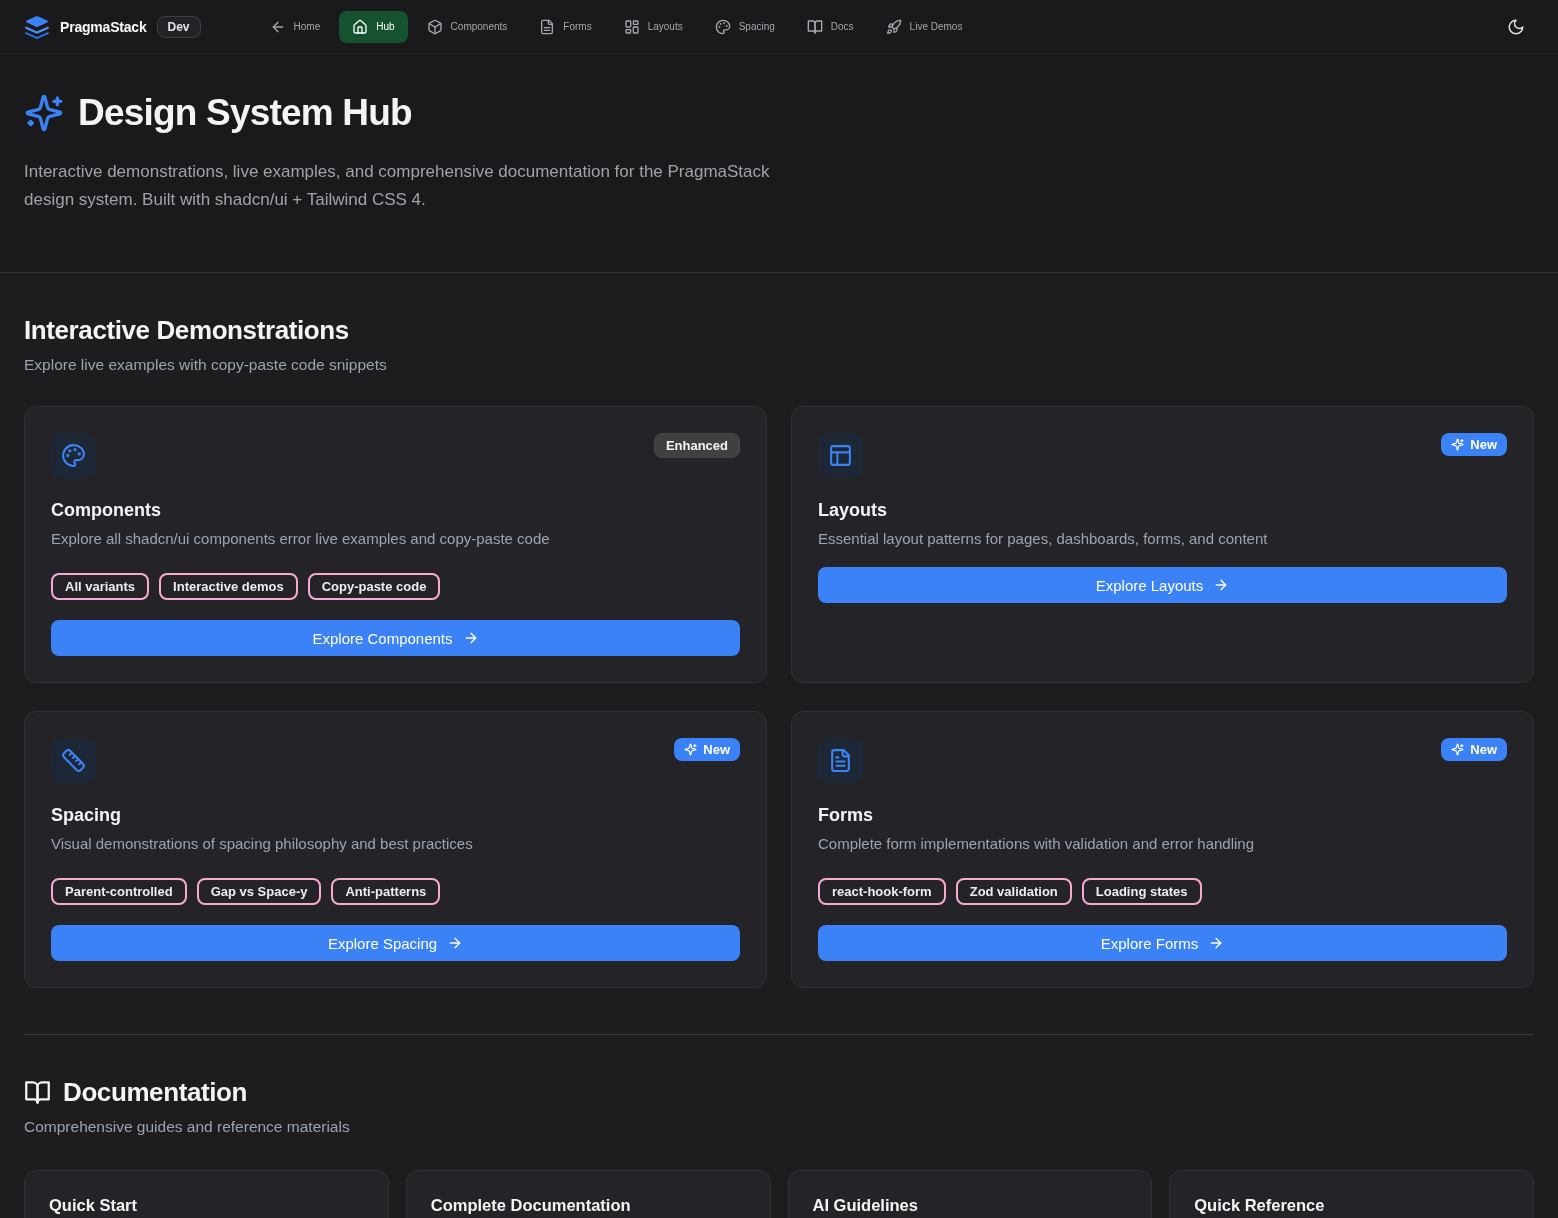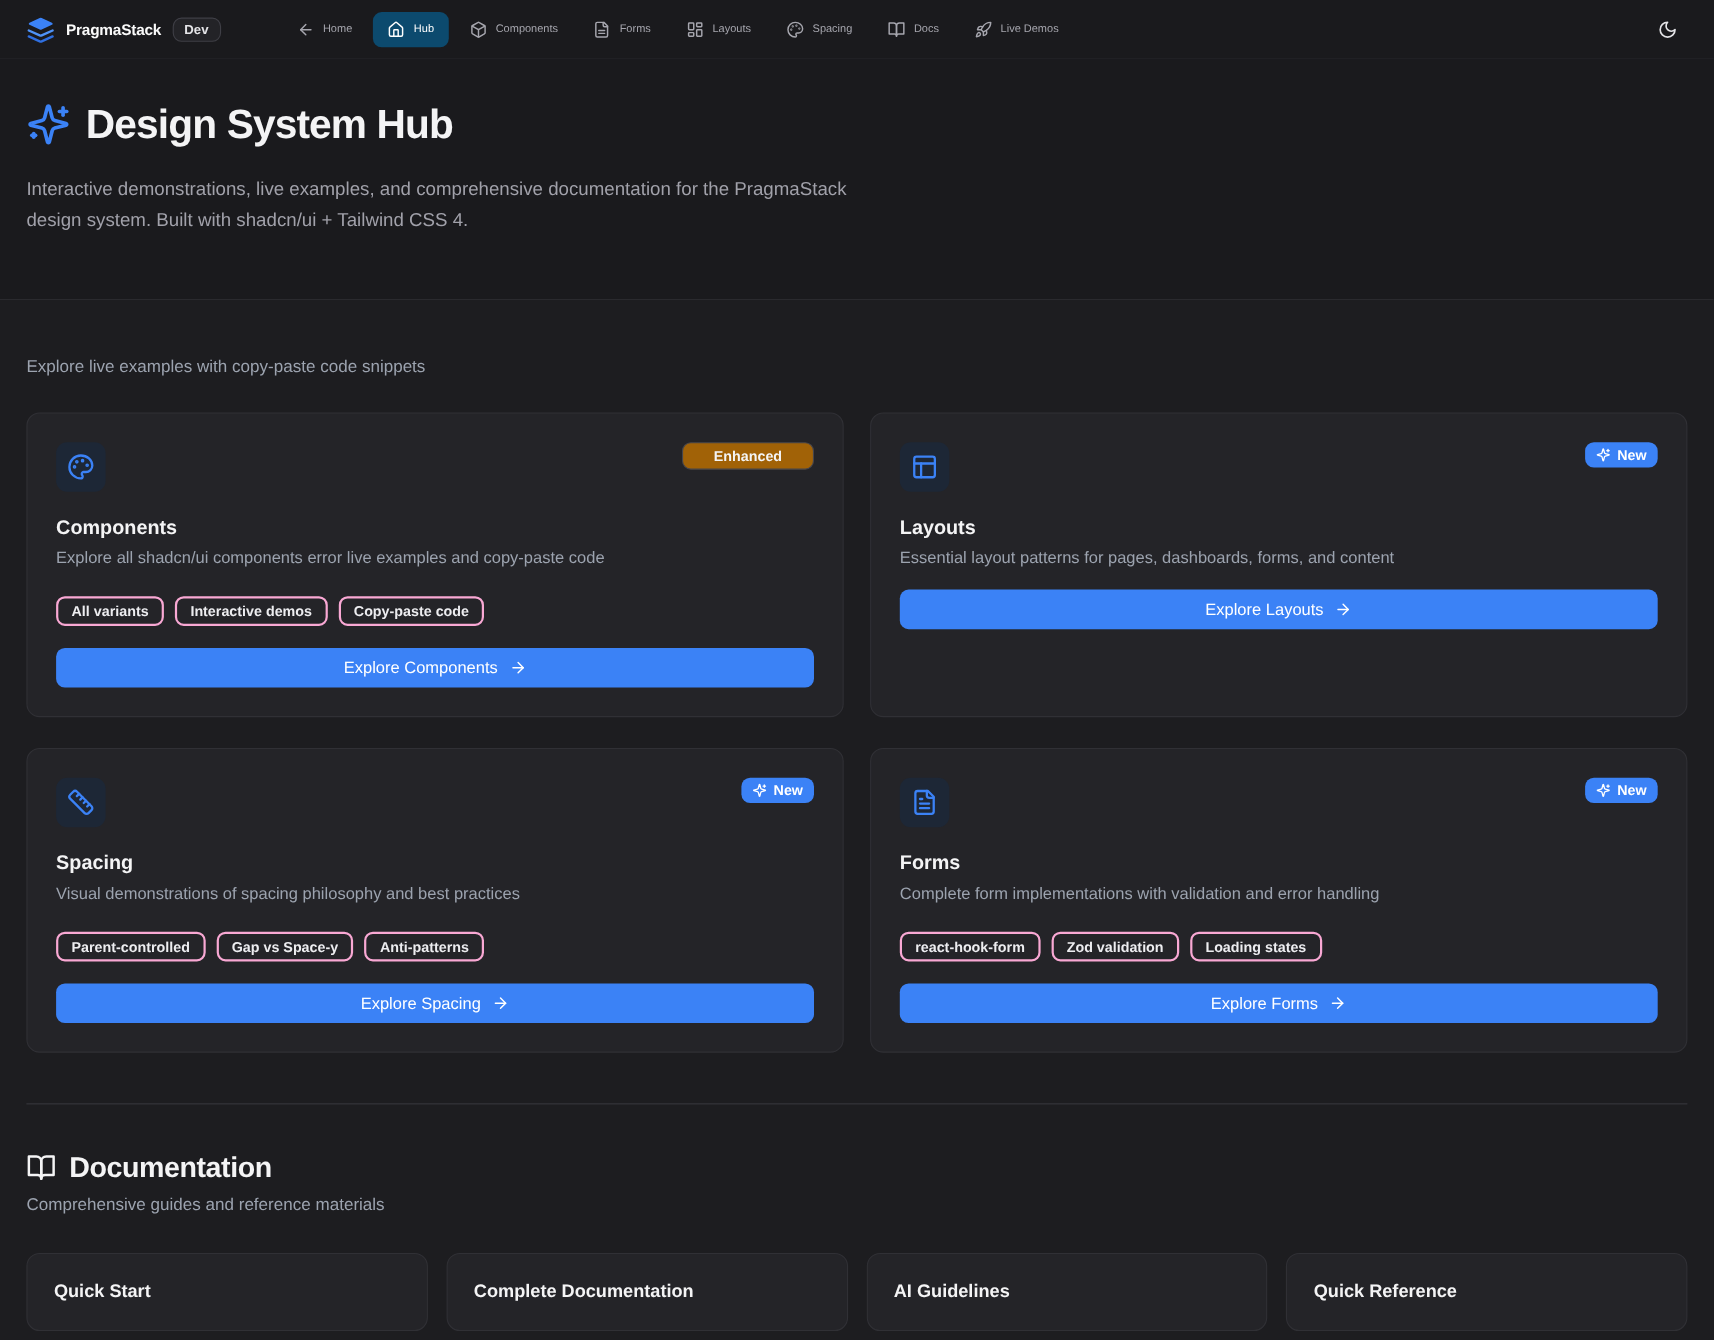--- a/index.html
+++ b/index.html
@@ -21,21 +21,21 @@
     border:1px solid #3f3f46; border-radius:8px; padding:3px 10px;
     font-size:12px; font-weight:bold; color:#e4e4e7; background:#232327;
   }
   .nav-items { display:flex; align-items:center; gap:6px; flex:1; }
   .nav-item {
     display:flex; align-items:center; gap:8px; padding:8px 13px; border-radius:8px;
     font-size:10px; color:#a6a6ae; cursor:pointer; background:transparent; border:none;
     font-family:inherit;
   }
   .nav-item svg { stroke:#a6a6ae; }
-  .nav-item.active { background:#0c4a6e; color:#ffffff; }
+  .nav-item.active { background:#14532d; color:#ffffff; }
   .nav-item.active svg { stroke:#ffffff; }
   .theme-toggle {
     margin-left:auto; background:transparent; border:none; cursor:pointer;
     width:36px; height:36px; display:flex; align-items:center; justify-content:center; border-radius:8px;
   }
 
   
   .hero {
     background:#1a1a1d; border-bottom:1px solid #2e2e33;
     padding:38px 24px 58px 24px;
@@ -59,22 +59,22 @@
   .demo-card {
     background:#242428; border:1px solid #303035; border-radius:12px;
     padding:26px; display:flex; flex-direction:column; cursor:pointer;
   }
   .demo-card-top { display:flex; align-items:flex-start; justify-content:space-between; }
   .icon-tile {
     width:45px; height:45px; border-radius:10px; background:#1d2736;
     display:flex; align-items:center; justify-content:center;
   }
   .badge-outline {
-    border:1px solid #45454c; border-radius:8px; padding:4px 28px;
-    font-size:13px; font-weight:bold; color:#f4f4f5; background:#a16207;
+    border:1px solid #45454c; border-radius:8px; padding:4px 11px;
+    font-size:13px; font-weight:bold; color:#f4f4f5; background:#404040;
   }
   .badge-solid {
     display:flex; align-items:center; gap:6px;
     background:#3b82f6; border-radius:8px; padding:4px 10px;
     font-size:13px; font-weight:bold; color:#ffffff;
   }
   .demo-card-title { margin-top:22px; font-size:18px; font-weight:bold; color:#f4f4f5; }
   .demo-card-desc { margin-top:9px; font-size:15px; color:#9ca3af; }
   .tag-row { margin-top:26px; display:flex; gap:10px; flex-wrap:wrap; }
   .tag {
@@ -223,20 +223,21 @@
           <path d="M5 18H3"></path>
         </svg>
     </span>
     <h1 class="hero-title">Design System Hub</h1>
   </div>
   <p class="hero-subtitle">Interactive demonstrations, live examples, and comprehensive documentation for the PragmaStack design system. Built with shadcn/ui + Tailwind CSS 4.</p>
 </header>
 
 <main class="main">
 
+  <h2 class="section-heading">Interactive Demonstrations</h2>
   <p class="section-subheading">Explore live examples with copy-paste code snippets</p>
 
   <div class="demo-grid">
 
     <section class="demo-card">
       <div class="demo-card-top">
         <div class="icon-tile">
           <svg width="25" height="25" viewBox="0 0 24 24" fill="none" stroke="#3b82f6" stroke-width="2" stroke-linecap="round" stroke-linejoin="round">
               <path d="M12 2C6.5 2 2 6.5 2 12s4.5 10 10 10c.9 0 1.6-.7 1.6-1.7 0-.4-.2-.8-.4-1.1-.3-.3-.4-.7-.4-1.1a1.6 1.6 0 0 1 1.7-1.7h2c3 0 5.5-2.5 5.5-5.6C22 6 17.5 2 12 2z"></path>
               <circle cx="13.5" cy="6.5" r=".6" fill="#3b82f6"></circle>

